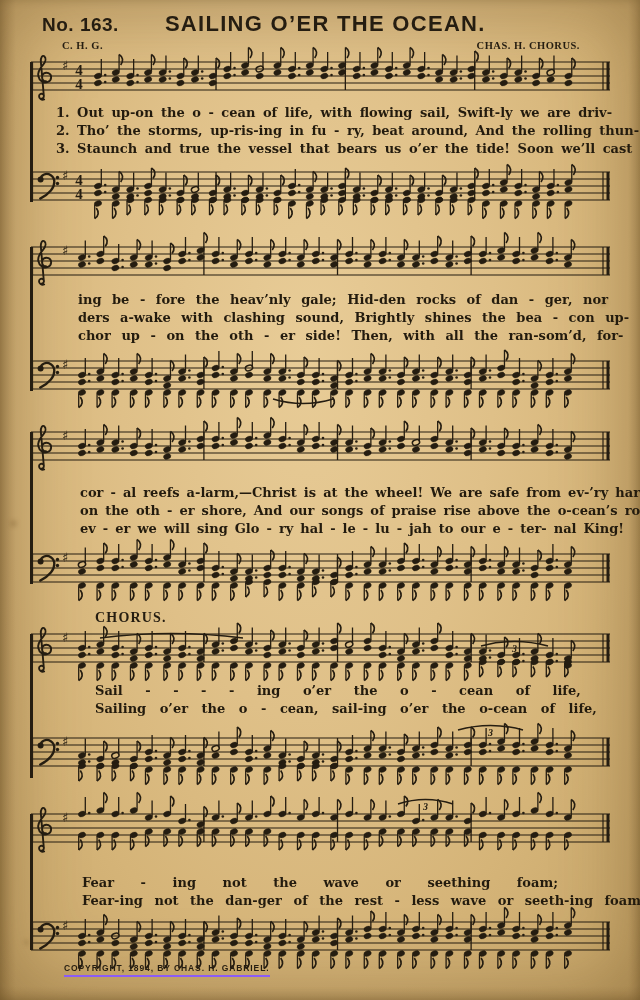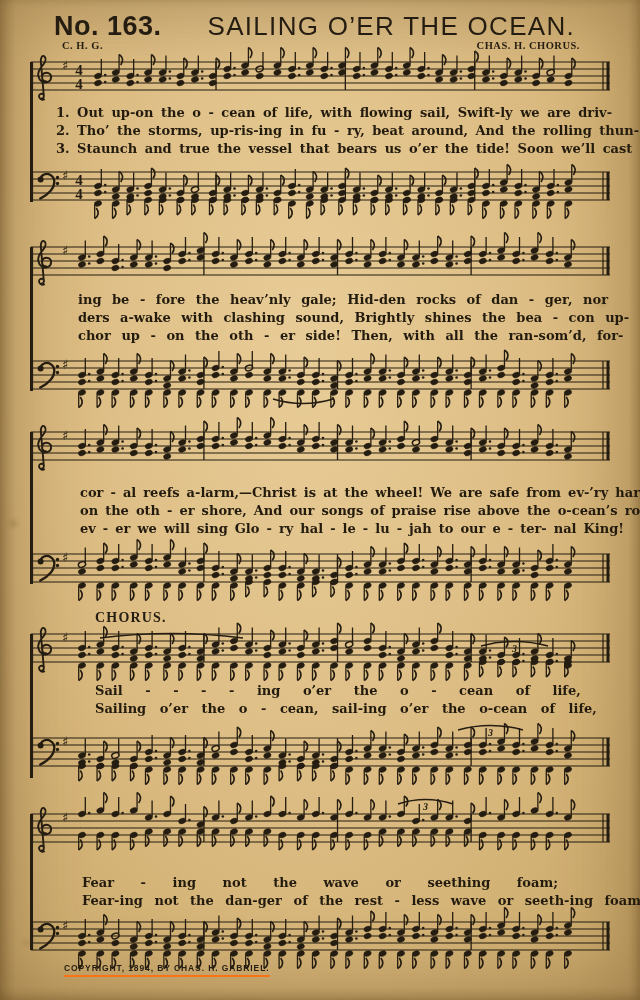--- a/index.html
+++ b/index.html
@@ -10,38 +10,38 @@
       linear-gradient(90deg, rgba(92,64,24,.30) 0px, rgba(92,64,24,0) 16px),
       linear-gradient(270deg, rgba(92,64,24,.20) 0px, rgba(92,64,24,0) 12px),
       linear-gradient(0deg, rgba(92,64,24,.18) 0px, rgba(92,64,24,0) 14px),
       radial-gradient(ellipse at 48% 35%, #e8cc97 0%, #dfc088 40%, #d5b478 68%, #c5a467 100%);
   }
   .vignette{position:absolute;inset:0;pointer-events:none;
     box-shadow:inset 0 0 70px 14px rgba(96,66,26,.34), inset 0 0 10px rgba(60,40,10,.22);}
   .stain{position:absolute;border-radius:50%;background:rgba(110,80,35,.25);filter:blur(2px);pointer-events:none;}
 
   .titlerow{position:absolute;top:11px;left:42px;right:36px;display:flex;align-items:baseline;}
-  .song-number{font-size:27px;font-weight:700;letter-spacing:.5px;margin-left:12px;}
-  .song-title{font-size:26px;font-weight:400;letter-spacing:1.3px;margin:0 0 0 46px;}
+  .song-number{font-size:19px;font-weight:700;letter-spacing:.5px;}
+  .song-title{font-size:22px;font-weight:700;letter-spacing:1.3px;margin:0 0 0 46px;}
   .byline{position:absolute;top:40px;left:62px;right:60px;display:flex;justify-content:space-between;
     font-family:"Liberation Serif",serif;font-weight:700;font-size:10.5px;letter-spacing:.5px;}
 
   .system{position:absolute;left:0;width:640px;}
   .staff{position:absolute;left:28px;overflow:visible;}
   .sys-barline{position:absolute;left:30px;width:3px;background:#251d11;}
   .lyrics{position:absolute;left:0;width:640px;}
   .lyric{margin:0;white-space:nowrap;font-family:"DejaVu Serif",serif;font-weight:700;
     font-size:13px;line-height:18px;color:#231b0e;}
   .ws-a{word-spacing:3px;}   .ws-b{word-spacing:6px;}  .ws-c{word-spacing:2.5px;}
   .ws-d{word-spacing:18px;}  .ws-e{word-spacing:9px;}  .ws-f{word-spacing:22px;}
   .ws-g{word-spacing:7px;}
   .chorus-label{position:absolute;font-family:"Liberation Serif",serif;font-weight:700;
     font-size:14px;letter-spacing:1.2px;}
   .copyright{position:absolute;top:963px;left:64px;font-size:8.5px;font-weight:700;
-    letter-spacing:.9px;border-bottom:2px solid #f97316;padding-bottom:2px;}
+    letter-spacing:.9px;border-bottom:2px solid #8b5cf6;padding-bottom:2px;}
 </style>
 </head>
 <body>
 
 <div class="vignette"></div>
 <div class="stain" style="left:10px;top:520px;width:7px;height:7px;"></div>
 <div class="stain" style="left:600px;top:300px;width:6px;height:6px;"></div>
 <div class="stain" style="left:24px;top:940px;width:5px;height:5px;"></div>
 
 <div class="titlerow">

